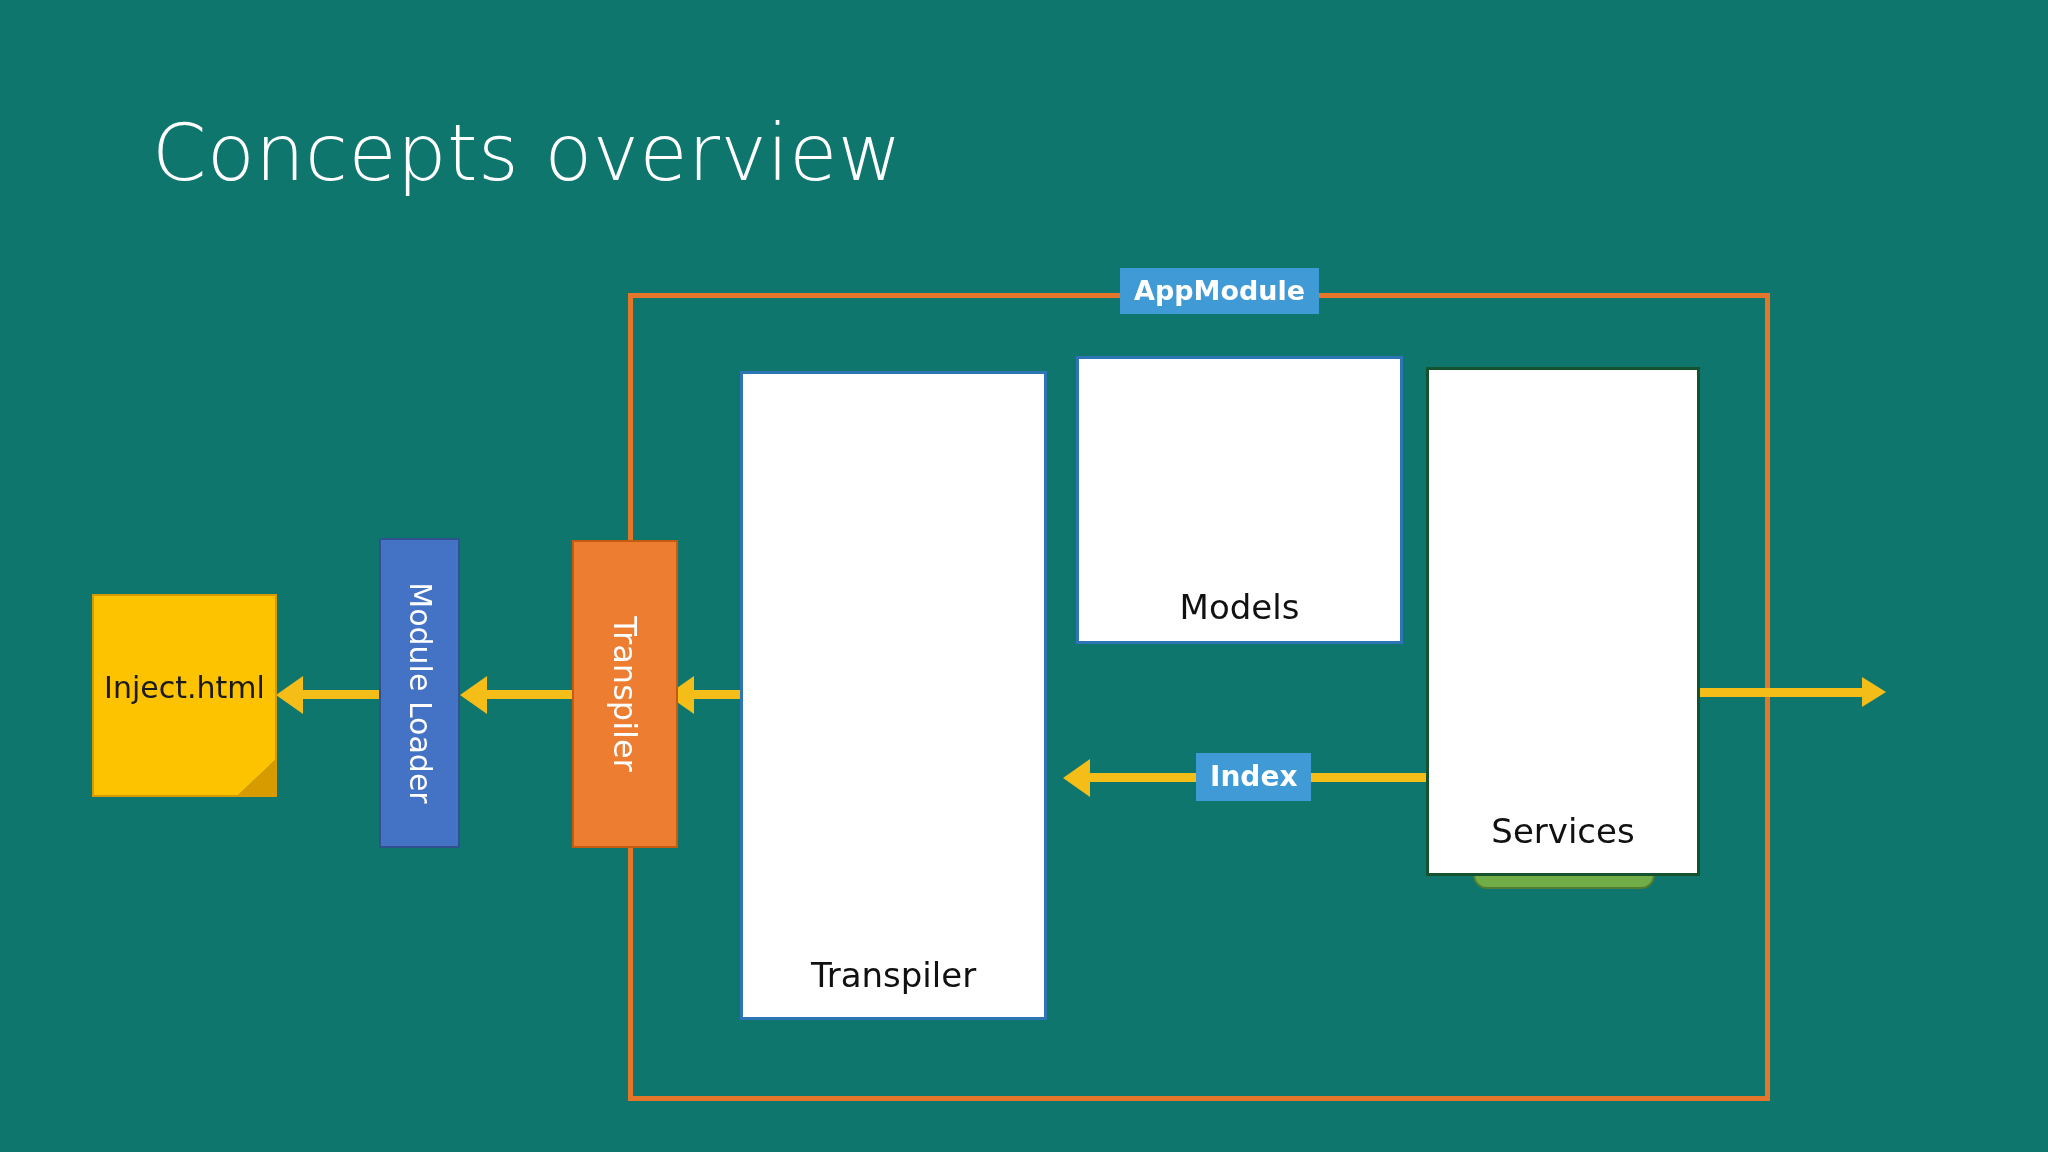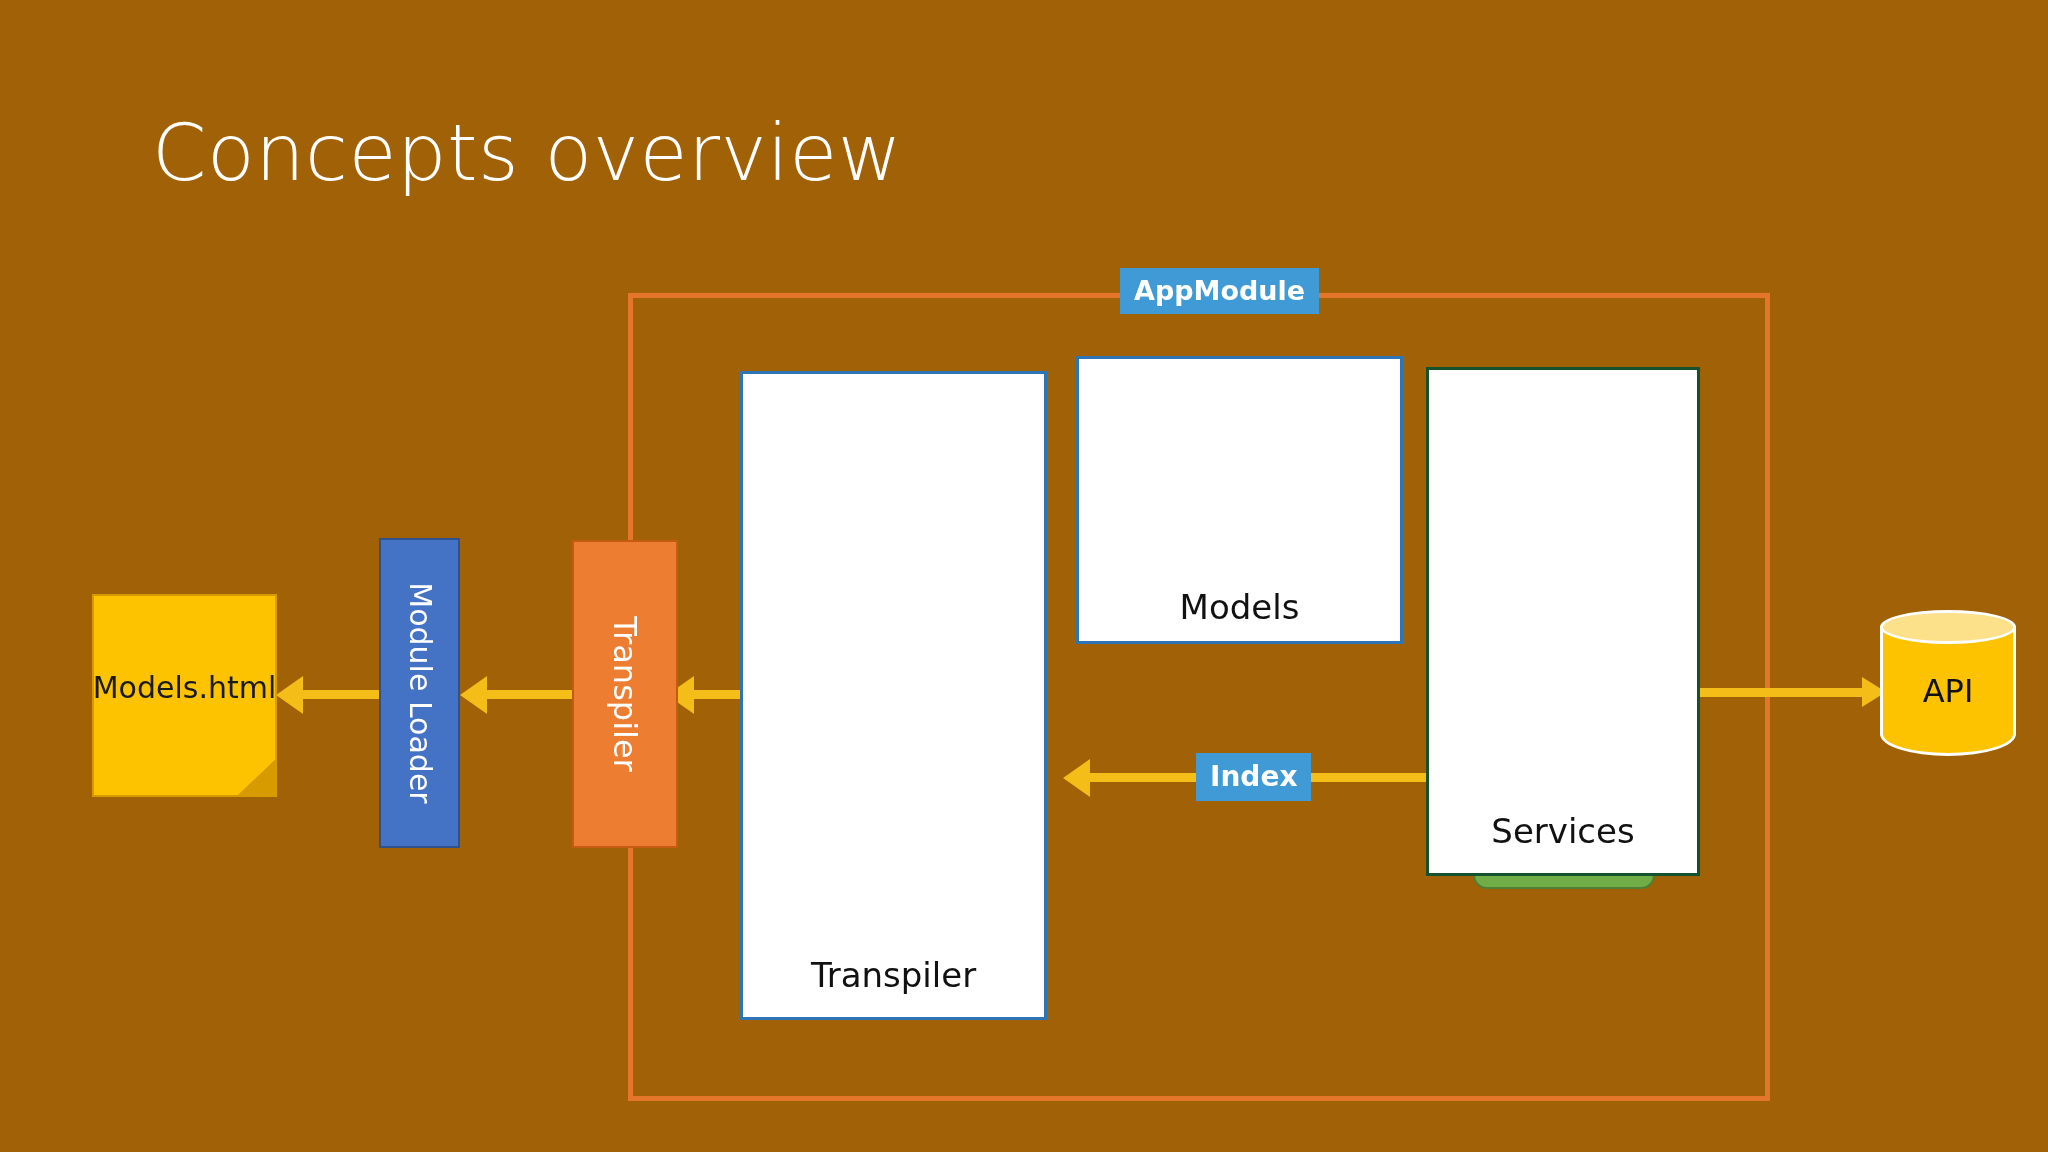--- a/index.html
+++ b/index.html
@@ -8,21 +8,21 @@
     padding: 0;
     background: #3f9bd9;
   }
   body {
     font-family: "Liberation Sans", sans-serif;
   }
   #slide {
     position: relative;
     width: 2048px;
     height: 1152px;
-    background: #a16207;
+    background: #0f766e;
     overflow: hidden;
   }
 
   
   #slide-title {
     position: absolute;
     left: 152px;
     top: 108px;
     font-size: 78px;
     font-weight: 300;
@@ -353,21 +353,21 @@
   <div class="arrow-line" style="left:1090px; top:773px; width:340px;"></div>
   <div class="arrow-head-left" style="left:1063px; top:759px;"></div>
   <div id="inject-label">Index</div>
 
   <div class="arrow-line" style="left:1700px; top:688px; width:176px;"></div>
   <div class="arrow-head-right" style="left:1862px; top:677px;"></div>
 
   <div id="index-doc">
     <div class="page"></div>
     <div class="fold"></div>
-    <div class="label">Models.html</div>
+    <div class="label">Inject.html</div>
   </div>
 
   <div id="module-loader">
     <span class="vtext">Module Loader</span>
   </div>
 
   <div id="transpiler">
     <span class="vtext">Transpiler</span>
   </div>
 
@@ -417,19 +417,14 @@
   <div id="s1" class="sfile">
       <span class="t">.ts</span>
     </div>
   <div id="s2" class="sfile">
       <span class="t">.ts</span>
     </div>
   <div id="s3" class="sfile">
       <span class="t">.ts</span>
     </div>
 
-  <div id="api-cylinder">
-    <div class="body"></div>
-    <div class="top"></div>
-    <div class="label">API</div>
-  </div>
 
 </div>
 
 </body></html>

